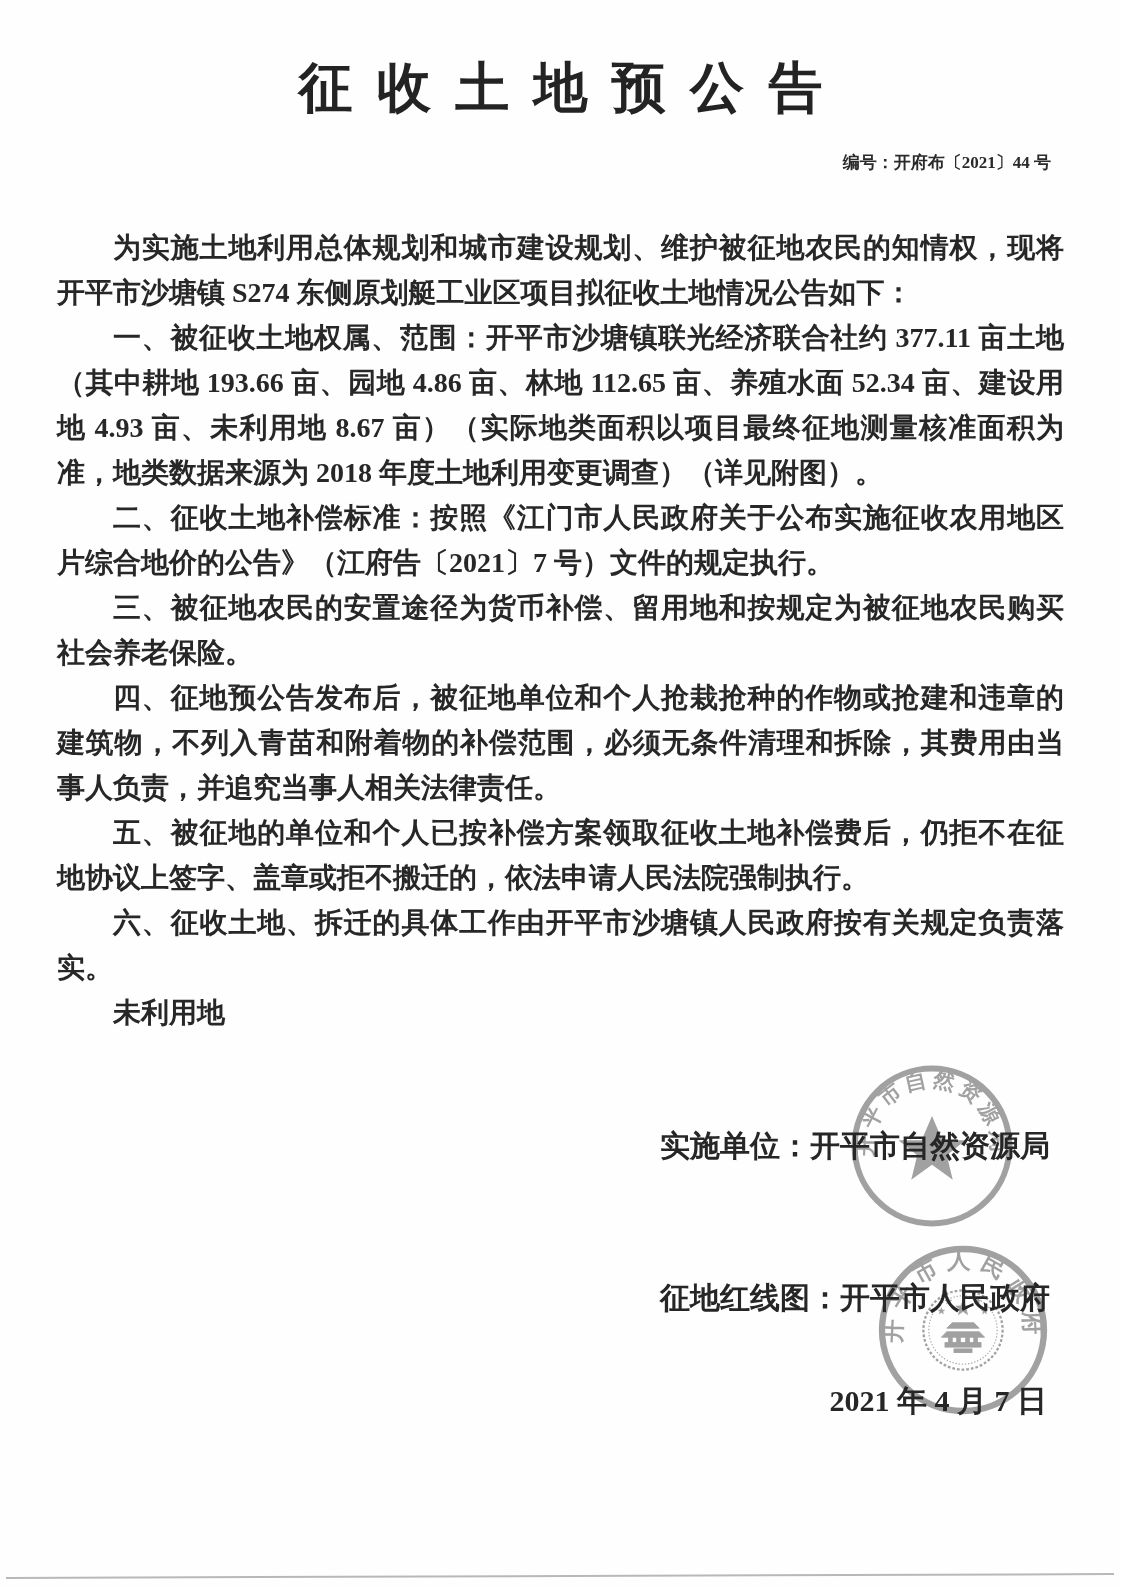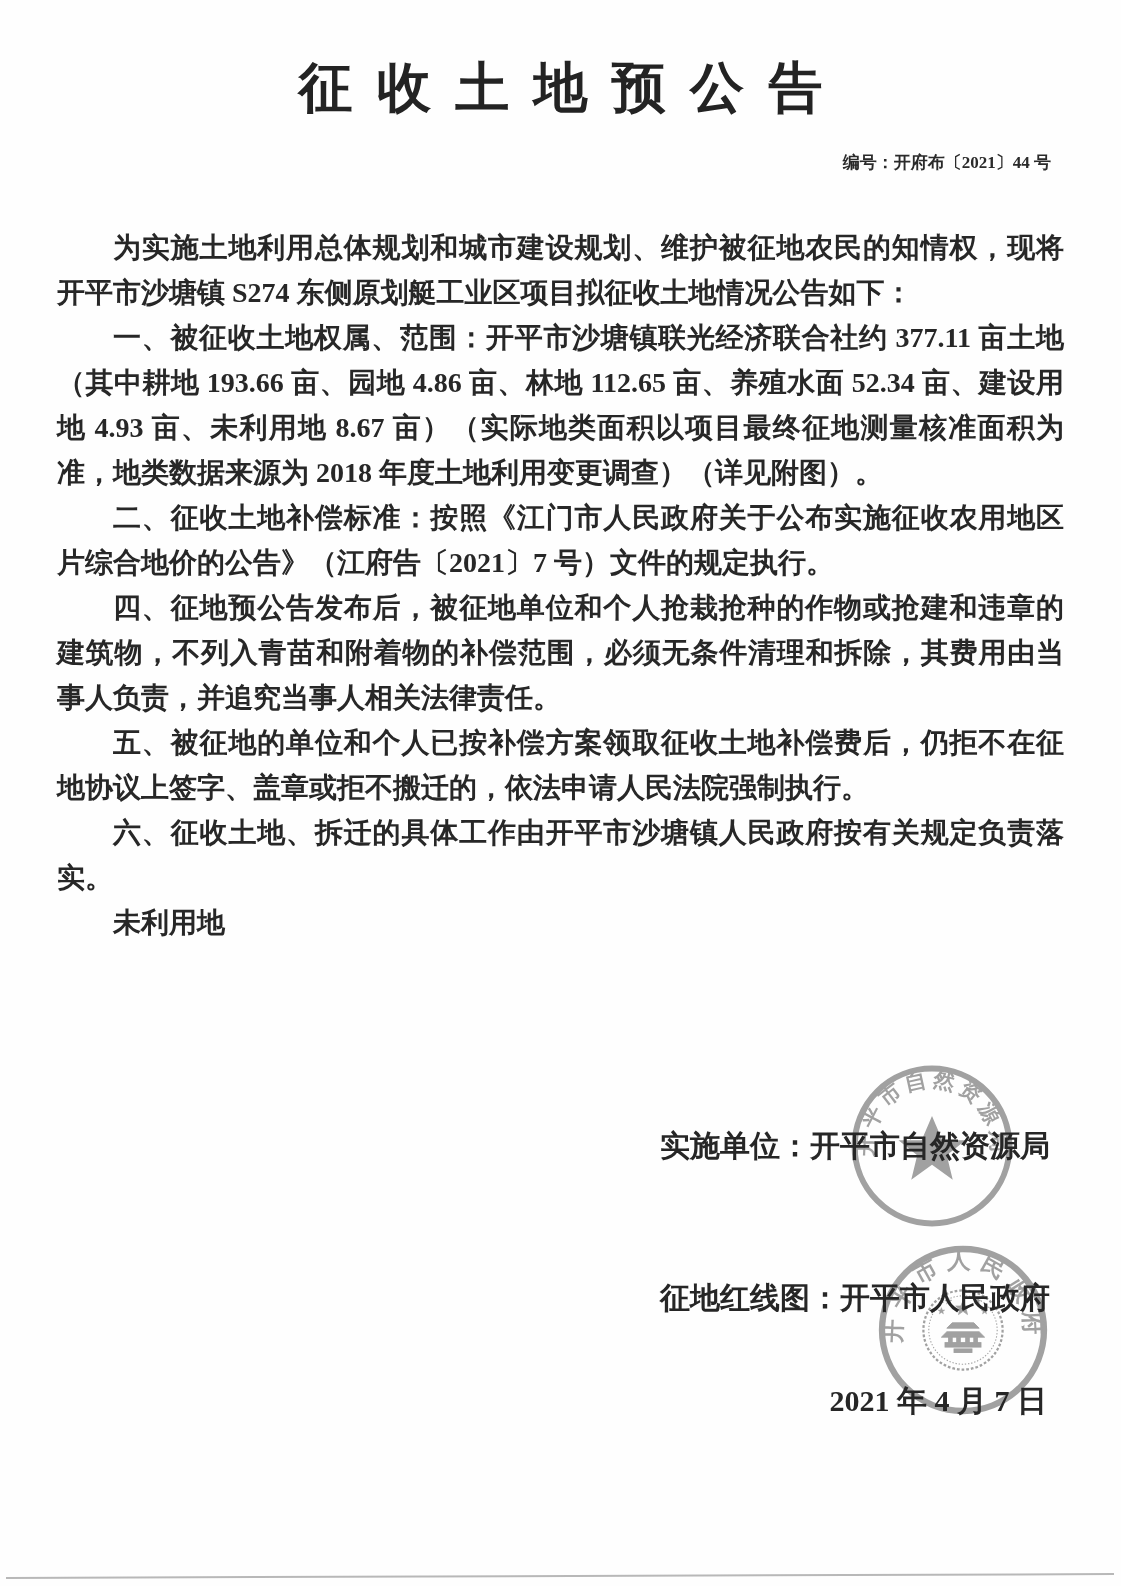--- a/index.html
+++ b/index.html
@@ -53,20 +53,21 @@
 <div class="page">
 
   <h1 class="title">征收土地预公告</h1>
 
   <div class="doc-number">编号：开府布〔2021〕44 号</div>
 
   <div class="body-text">
     <p>为实施土地利用总体规划和城市建设规划、维护被征地农民的知情权，现将开平市沙塘镇 S274 东侧原划艇工业区项目拟征收土地情况公告如下：</p>
     <p>一、被征收土地权属、范围：开平市沙塘镇联光经济联合社约 377.11 亩土地（其中耕地 193.66 亩、园地 4.86 亩、林地 112.65 亩、养殖水面 52.34 亩、建设用地 4.93 亩、未利用地 8.67 亩）（实际地类面积以项目最终征地测量核准面积为准，地类数据来源为 2018 年度土地利用变更调查）（详见附图）。</p>
     <p>二、征收土地补偿标准：按照《江门市人民政府关于公布实施征收农用地区片综合地价的公告》（江府告〔2021〕7 号）文件的规定执行。</p>
+    <p>三、被征地农民的安置途径为货币补偿、留用地和按规定为被征地农民购买社会养老保险。</p>
     <p>四、征地预公告发布后，被征地单位和个人抢栽抢种的作物或抢建和违章的建筑物，不列入青苗和附着物的补偿范围，必须无条件清理和拆除，其费用由当事人负责，并追究当事人相关法律责任。</p>
     <p>五、被征地的单位和个人已按补偿方案领取征收土地补偿费后，仍拒不在征地协议上签字、盖章或拒不搬迁的，依法申请人民法院强制执行。</p>
     <p>六、征收土地、拆迁的具体工作由开平市沙塘镇人民政府按有关规定负责落实。</p>
     <p>未利用地</p>
   </div>
 
   <svg class="seal seal-nr" viewBox="0 0 200 200" aria-hidden="true">
     <circle cx="100" cy="100" r="90" fill="none" stroke="currentColor" stroke-width="7"></circle>
     <polygon fill="currentColor" transform="translate(100,106) scale(4.1)" points="0,-10 2.94,-3.09 9.51,-3.09 4.19,1.18 5.88,8.09 0,3.82 -5.88,8.09 -4.19,1.18 -9.51,-3.09 -2.94,-3.09"></polygon>
     <path id="arcNR" d="M 40.2,134.5 A 69,69 0 1 1 159.8,134.5" fill="none"></path>

